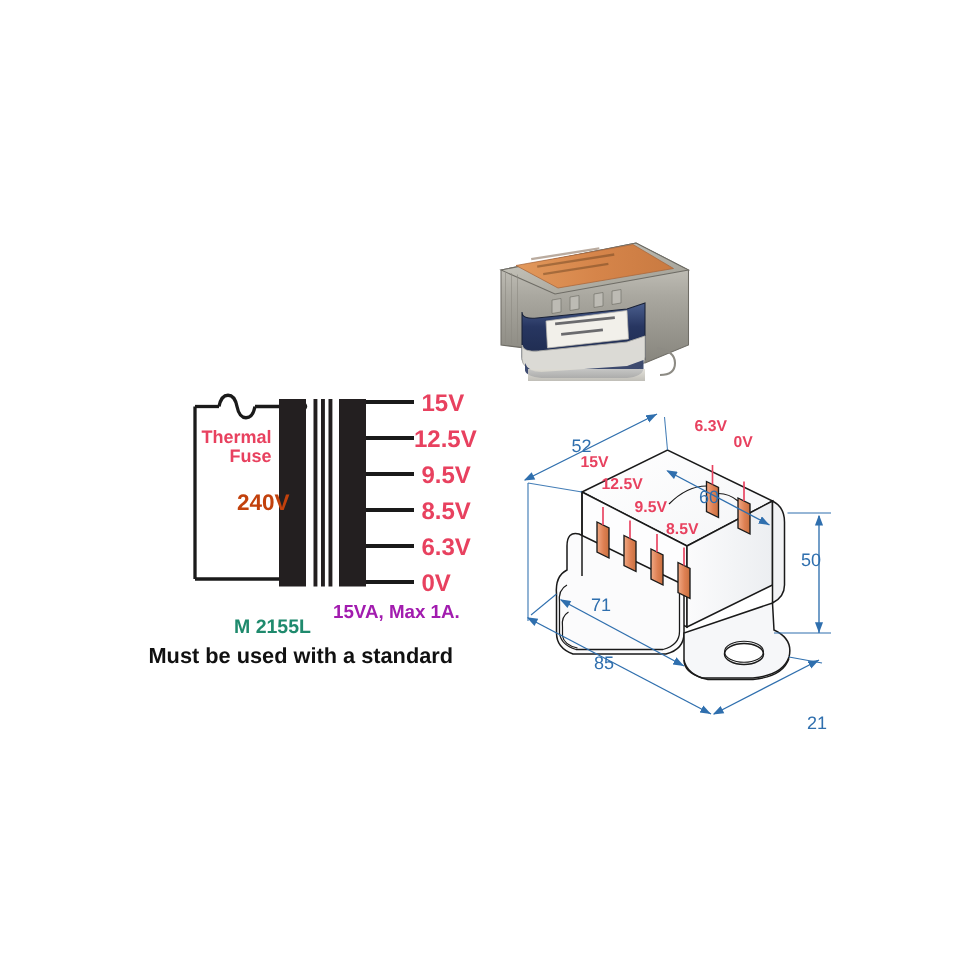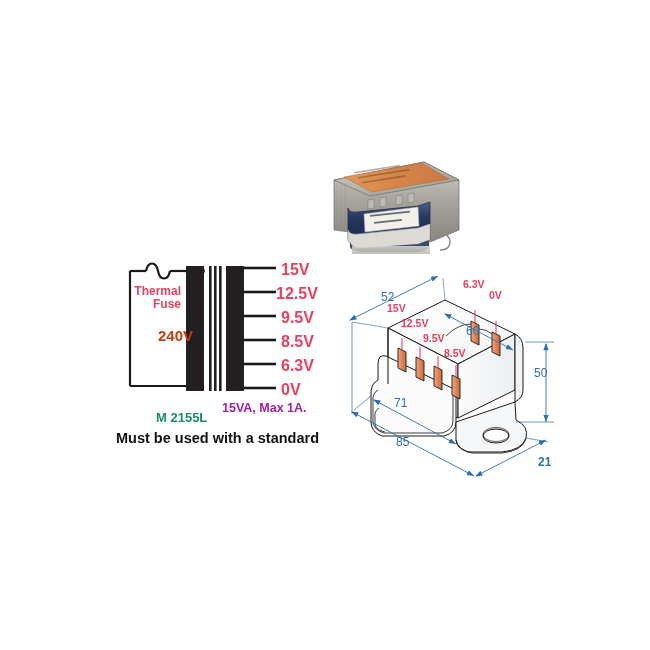--- a/index.html
+++ b/index.html
@@ -205,21 +205,21 @@
   <div class="abs tap-label" style="left:281px; top:262px;">15V</div>
   <div class="abs tap-label" style="left:276px; top:286px;">12.5V</div>
   <div class="abs tap-label" style="left:281px; top:310px;">9.5V</div>
   <div class="abs tap-label" style="left:281px; top:334px;">8.5V</div>
   <div class="abs tap-label" style="left:281px; top:358px;">6.3V</div>
   <div class="abs tap-label" style="left:281px; top:382px;">0V</div>
 
   <div class="abs partno" style="left:156px; top:400px;margin-top:10px;">M 2155L</div>
   <div class="abs rating" style="left:222px; top:401px;">15VA, Max 1A.</div>
 
-  <div class="abs notice" style="left:116px; top:429px;">
+  <div class="abs notice" style="left:99px; top:429px;">
     <div>Must be used with a standard</div>
   </div>
 
   <div class="abs" style="left:340px; top:272px; width:260px; height:210px;">
     <svg width="260" height="210" viewBox="0 0 260 210">
       <defs>
         <marker id="ar" markerWidth="9" markerHeight="9" refX="8" refY="3" orient="auto" markerUnits="strokeWidth">
           <path d="M0,0 L8,3 L0,6 z" fill="#2f6fae"></path>
         </marker>
         <marker id="arS" markerWidth="9" markerHeight="9" refX="1" refY="3" orient="auto" markerUnits="strokeWidth">
@@ -313,21 +313,21 @@
         <line x1="186" y1="166" x2="208" y2="170" stroke-width="0.7"></line>
       </g>
     </svg>
   </div>
 
   <div class="abs dim-label" style="left:381px; top:290px;">52</div>
   <div class="abs dim-label" style="left:466px; top:324px;">60</div>
   <div class="abs dim-label" style="left:534px; top:366px;">50</div>
   <div class="abs dim-label" style="left:394px; top:396px;">71</div>
   <div class="abs dim-label" style="left:396px; top:435px;">85</div>
-  <div class="abs dim-label" style="left:538px; top:455px;font-weight:bold;">21</div>
+  <div class="abs dim-label" style="left:538px; top:475px;">21</div>
 
   <div class="abs term-label" style="left:387px; top:302px;">15V</div>
   <div class="abs term-label" style="left:401px; top:317px;">12.5V</div>
   <div class="abs term-label" style="left:423px; top:332px;">9.5V</div>
   <div class="abs term-label" style="left:444px; top:347px;">8.5V</div>
   <div class="abs term-label" style="left:463px; top:278px;">6.3V</div>
   <div class="abs term-label" style="left:489px; top:289px;">0V</div>
 
 </div>
 

